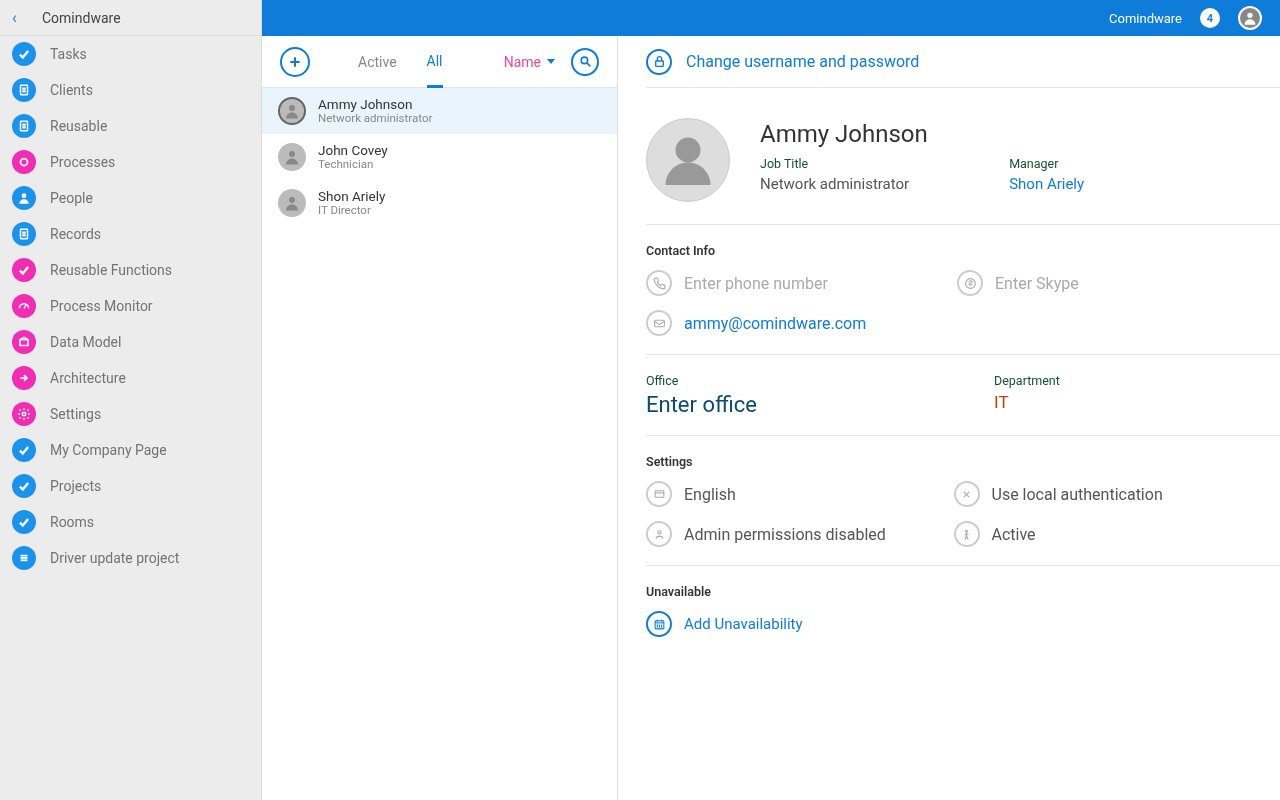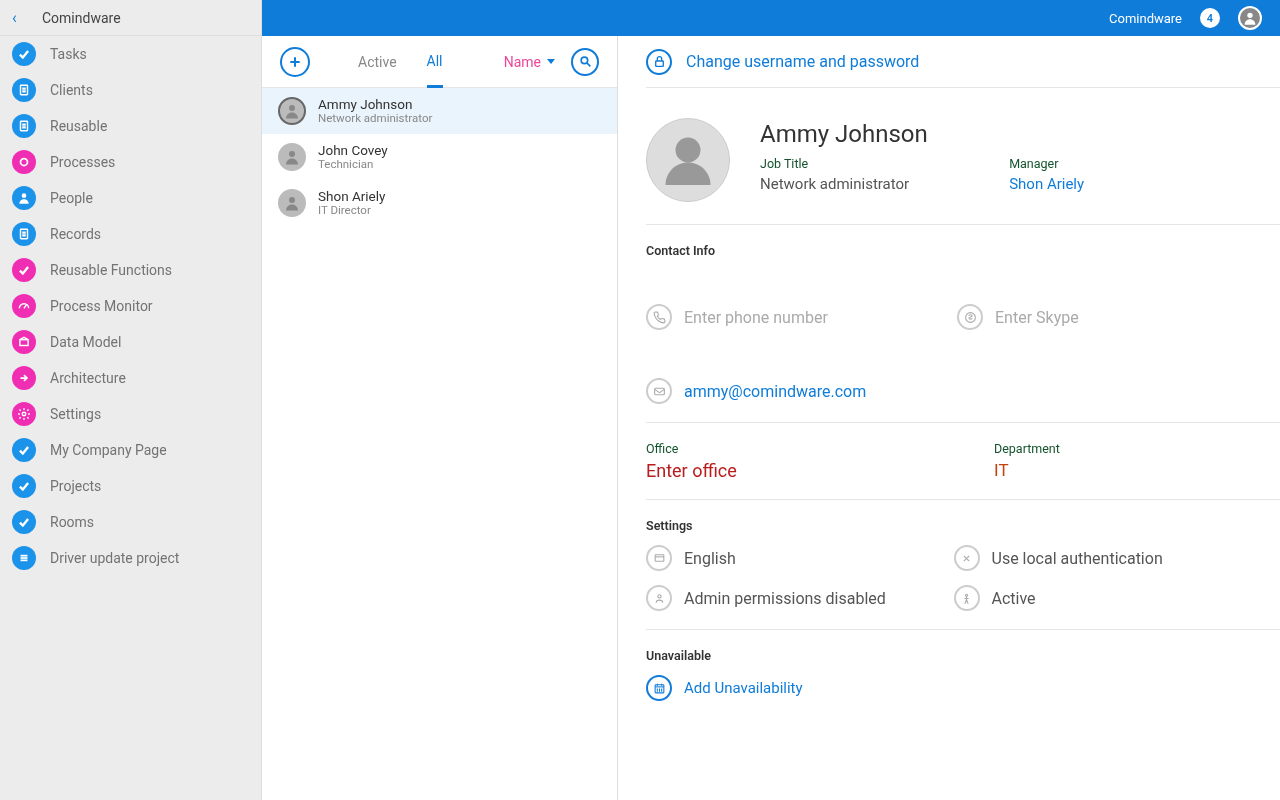--- a/index.html
+++ b/index.html
@@ -58,31 +58,31 @@
 .pname-big { font-size: 24px; color: #333; margin-bottom: 8px; font-weight: 400;}
 .fields-row { display: flex; gap: 100px; }
 .field-lbl { font-size: 12.5px; color: #14532d; margin-bottom: 4px;}
 .field-val { font-size: 15px; color: #555; }
 .field-val.link { color: #0f7cd9; }
 
 .section { padding: 18px 28px 18px 0; border-bottom: 1px solid #e6e6e6; }
 .section-title { font-size: 12.5px; color: #333; font-weight: 600; margin-bottom: 12px; }
 .inforow { display: flex; gap: 16px; margin-bottom: 14px;}
 .inforow:last-child { margin-bottom: 0;}
-.half { flex: 1; display: flex; align-items: center; gap: 12px; margin-top: 34px; }
+.half { flex: 1; display: flex; align-items: center; gap: 12px; }
 .circ-ic { width: 26px; height: 26px; border-radius: 50%; border: 2px solid #ccc; display: flex; align-items: center; justify-content: center; color: #aaa; flex-shrink: 0;}
 .circ-ic.blue { border-color: #0f7cd9; color: #0f7cd9; }
 .placeholder { color: #aaa; font-size: 16px;}
 .info-text { font-size: 16px; color: #555; }
 .info-text.link { color: #0f7cd9; }
 
 .cols { display: flex; gap: 90px;}
 .col { flex: 1;}
 .col .field-val-lg { font-size: 17px; color: #c2410c; margin-top: 4px;}
-.col .placeholder-lg { font-size: 18px; color: #b91c1c; margin-top: 2px;}
+.col .placeholder-lg { font-size: 22px; color: #0c4a6e; margin-top: 2px;}
 
 .setrow { display: flex; gap: 9px; margin-bottom: 14px; }
 .setrow:last-child { margin-bottom: 0;}
 .sethalf { flex: 1; display: flex; align-items: center; gap: 12px;}
 .sethalf .info-text { color: #555; }
 
 .unavail-link { display: flex; align-items: center; gap: 12px; color: #0f7cd9; cursor: pointer; font-size: 15px;}
 .unavail-link .circ-ic { border-color: #0f7cd9; color: #0f7cd9;}
 .svg-ic { width: 13px; height: 13px; }
 .caret { width: 0; height: 0; border-left: 4px solid transparent; border-right: 4px solid transparent; border-top: 5px solid #0f7cd9; }

